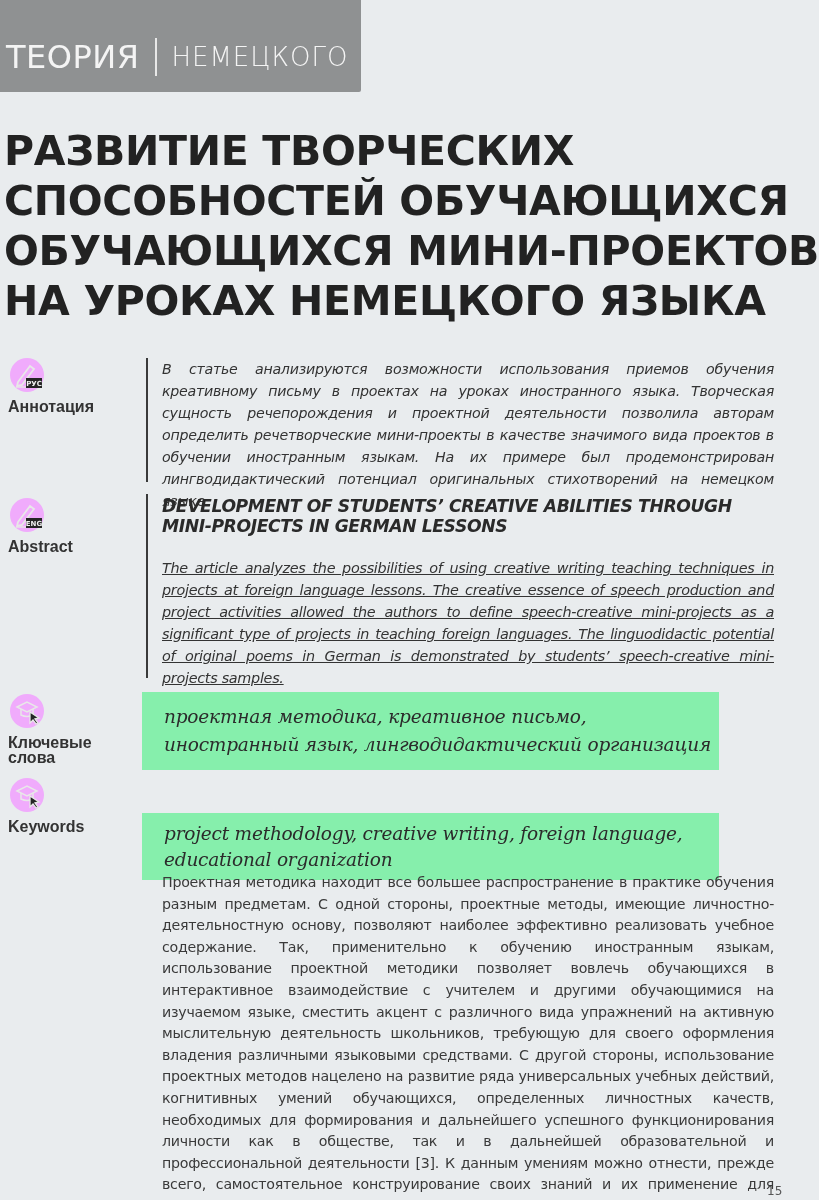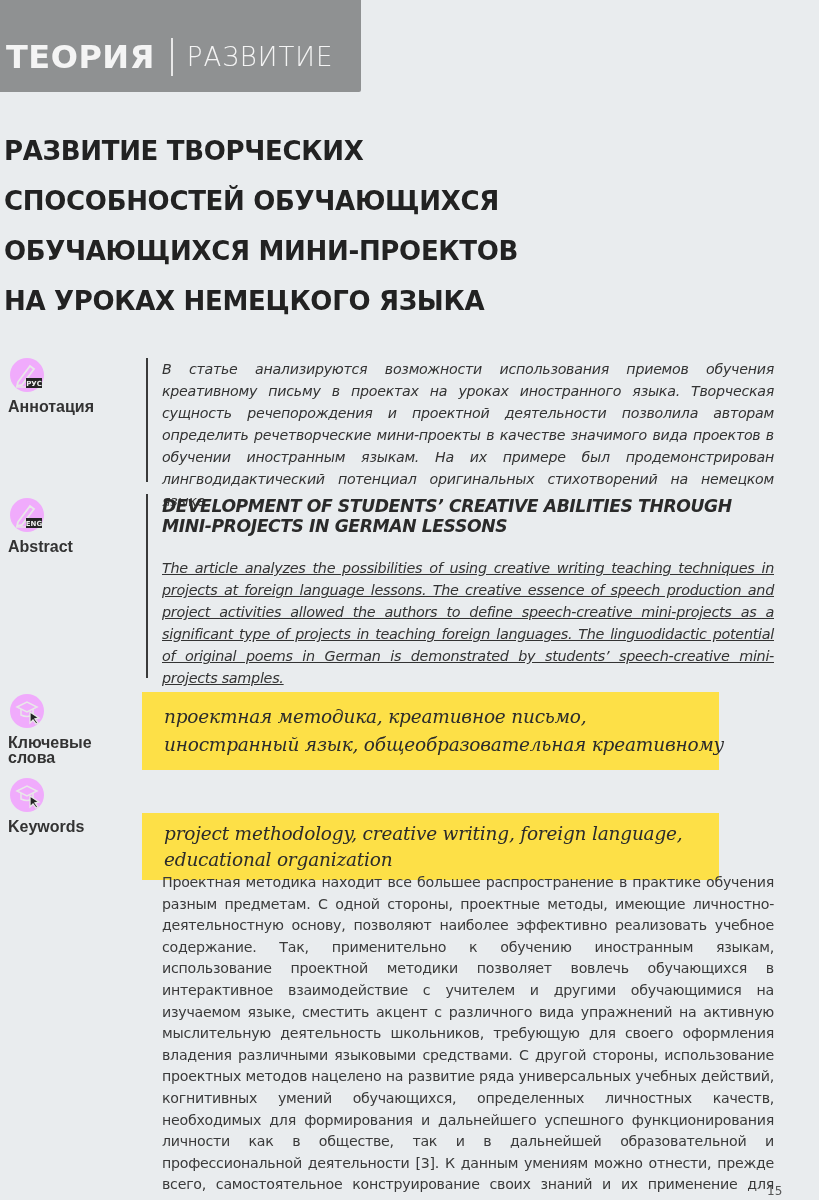--- a/index.html
+++ b/index.html
@@ -12,28 +12,28 @@
   .header-bar {
     position:absolute; left:0; top:0; width:361px; height:92px;
     background:#8f9192;
     border-bottom-right-radius:2px;
   }
   .header-text {
     position:absolute; left:6px; top:38px;
     color:#f4f4f4; white-space:nowrap;
     display:flex; align-items:center;
   }
-  .header-section { font-family:"DejaVu Sans", sans-serif; font-weight:bold; font-size:32px; letter-spacing:0.5px; }
+  .header-section { font-family:"DejaVu Sans", sans-serif; font-weight:normal; font-size:32px; letter-spacing:0.5px; }
   .header-sep { display:inline-block; width:2px; height:38px; background:#e8e8e8; margin:0 14px 0 16px; }
   .header-sub { font-family:"DejaVu Sans", sans-serif; font-size:26px; font-weight:300; letter-spacing:1px; }
 
   .title {
     position:absolute; left:4px; top:126px; width:700px;
     font-family:"DejaVu Sans", sans-serif; font-weight:bold;
-    font-size:26px; line-height:50px; color:#222;
+    font-size:41px; line-height:50px; color:#222;
     letter-spacing:-0.3px;
   }
   .title div { white-space:nowrap; }
 
   .side-block { position:absolute; left:8px; width:120px; text-align:left; }
   .icon-circle {
     width:34px; height:34px; border-radius:50%; background:#f0abfc;
     position:relative; margin-left:2px;
   }
   .icon-circle svg { position:absolute; left:0; top:0; }
@@ -53,21 +53,21 @@
     font-size:17.2px; line-height:20px; color:#2a2a2a; letter-spacing:-0.4px;
   }
   .abstract-en {
     position:absolute; left:162px; top:557px; width:612px;
     font-family:"DejaVu Sans", sans-serif; font-style:italic;
     font-size:14.4px; line-height:22px; color:#333; text-align:justify;
     letter-spacing:-0.3px;
     text-decoration:underline;
   }
   .kw-box {
-    position:absolute; left:142px; width:577px; background:#fde047;
+    position:absolute; left:142px; width:577px; background:#86efac;
   }
   .kw-text {
     position:absolute; left:22px;
     font-family:"DejaVu Serif", serif; font-style:italic;
     font-size:18.5px; line-height:26px; color:#2b2b2b; white-space:nowrap;
     letter-spacing:-0.2px;
   }
   .body-text {
     position:absolute; left:162px; top:872px; width:612px;
     font-family:"DejaVu Sans", sans-serif;
@@ -79,21 +79,21 @@
     font-family:"DejaVu Sans", sans-serif; font-size:12px; color:#555;
   }
 </style>
 </head>
 <body>
 
 <div class="header-bar"></div>
 <div class="header-text">
   <span class="header-section">ТЕОРИЯ</span>
   <span class="header-sep"></span>
-  <span class="header-sub">РАЗВИТИЕ</span>
+  <span class="header-sub">НЕМЕЦКОГО</span>
 </div>
 
 <div class="title">
   <div>РАЗВИТИЕ ТВОРЧЕСКИХ</div>
   <div>СПОСОБНОСТЕЙ ОБУЧАЮЩИХСЯ</div>
   <div>ОБУЧАЮЩИХСЯ МИНИ-ПРОЕКТОВ</div>
   <div>НА УРОКАХ НЕМЕЦКОГО ЯЗЫКА</div>
 </div>
 
 <div class="side-block" style="top:358px;">
@@ -133,21 +133,21 @@
       <path d="M20 18 L20 29 L23 26 L26 30 L28 29 L25 25 L29 24 Z" fill="#252525" stroke="#e8e8e8" stroke-width="1.3"></path>
     </svg>
   </div>
   <div class="side-label">
     <div>Ключевые</div>
     <div>слова</div>
   </div>
 </div>
 <div class="kw-box" style="top:692px;height:78px;">
   <div class="kw-text" style="top:12px;">проектная методика, креативное письмо,</div>
-  <div class="kw-text" style="top:40px;">иностранный язык, общеобразовательная креативному</div>
+  <div class="kw-text" style="top:40px;">иностранный язык, лингводидактический организация</div>
 </div>
 
 <div class="side-block" style="top:778px;">
   <div class="icon-circle">
     <svg width="34" height="34" viewBox="0 0 34 34">
       <path d="M7 13 L17 8 L27 13 L17 18 Z" fill="none" stroke="#e8e8e8" stroke-width="1.5"></path>
       <path d="M11 15 L11 21 Q17 24 23 21 L23 15" fill="none" stroke="#e8e8e8" stroke-width="1.5"></path>
       <path d="M20 18 L20 29 L23 26 L26 30 L28 29 L25 25 L29 24 Z" fill="#252525" stroke="#e8e8e8" stroke-width="1.3"></path>
     </svg>
   </div>

